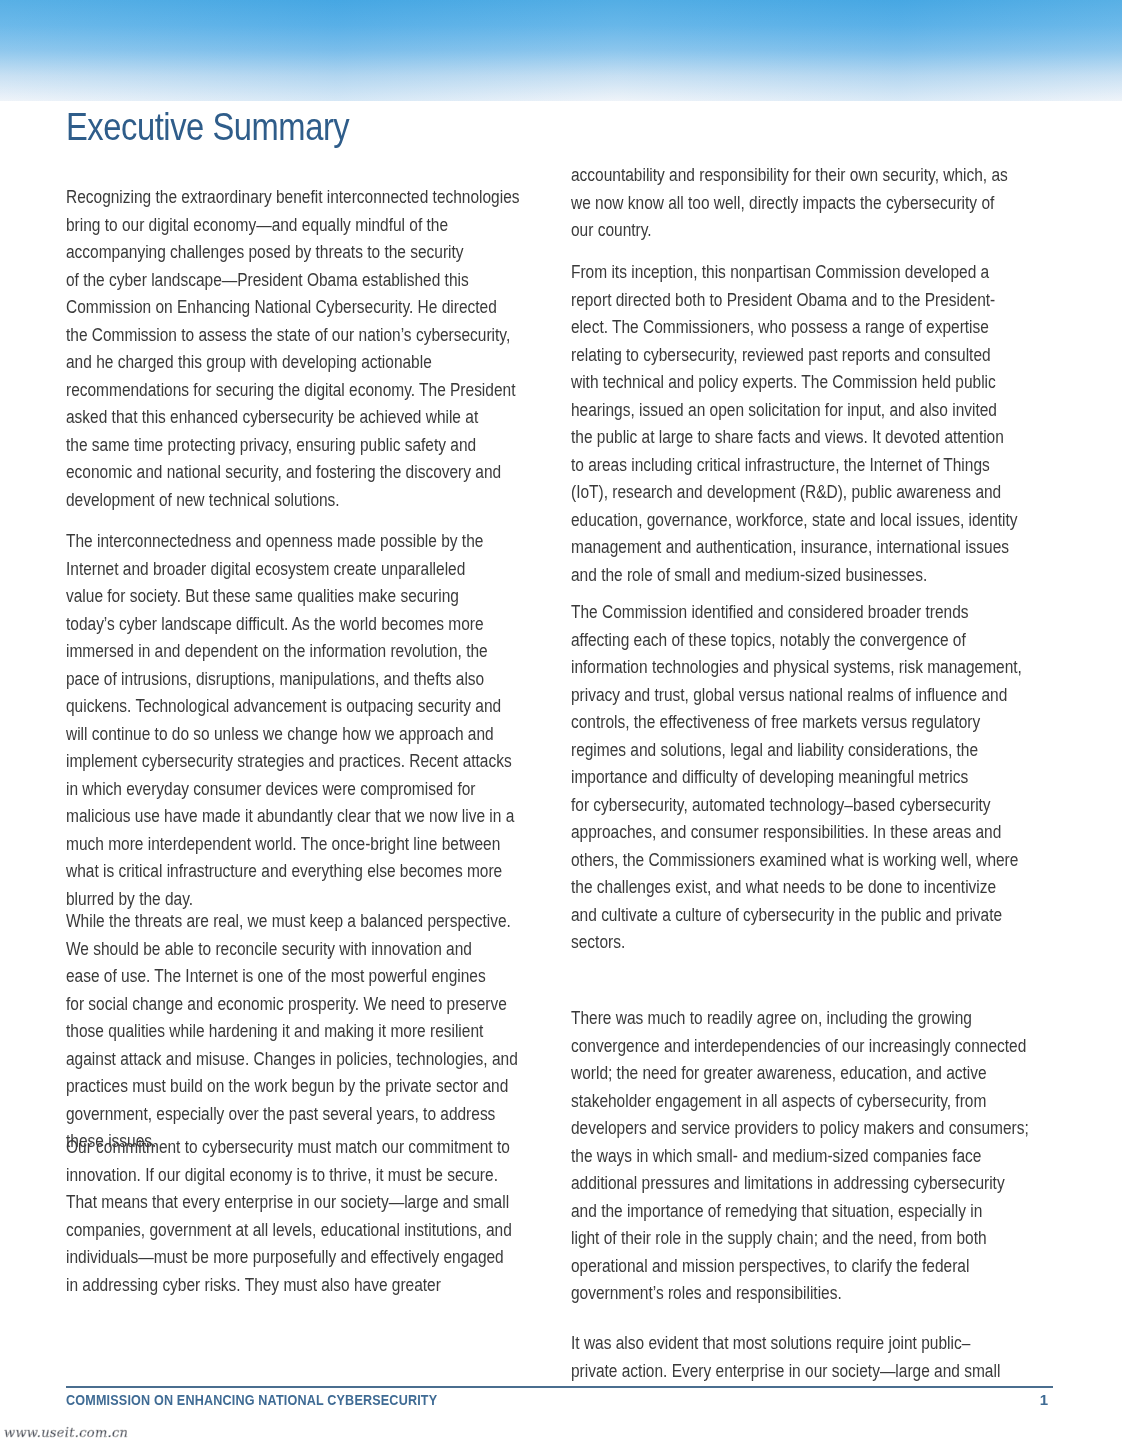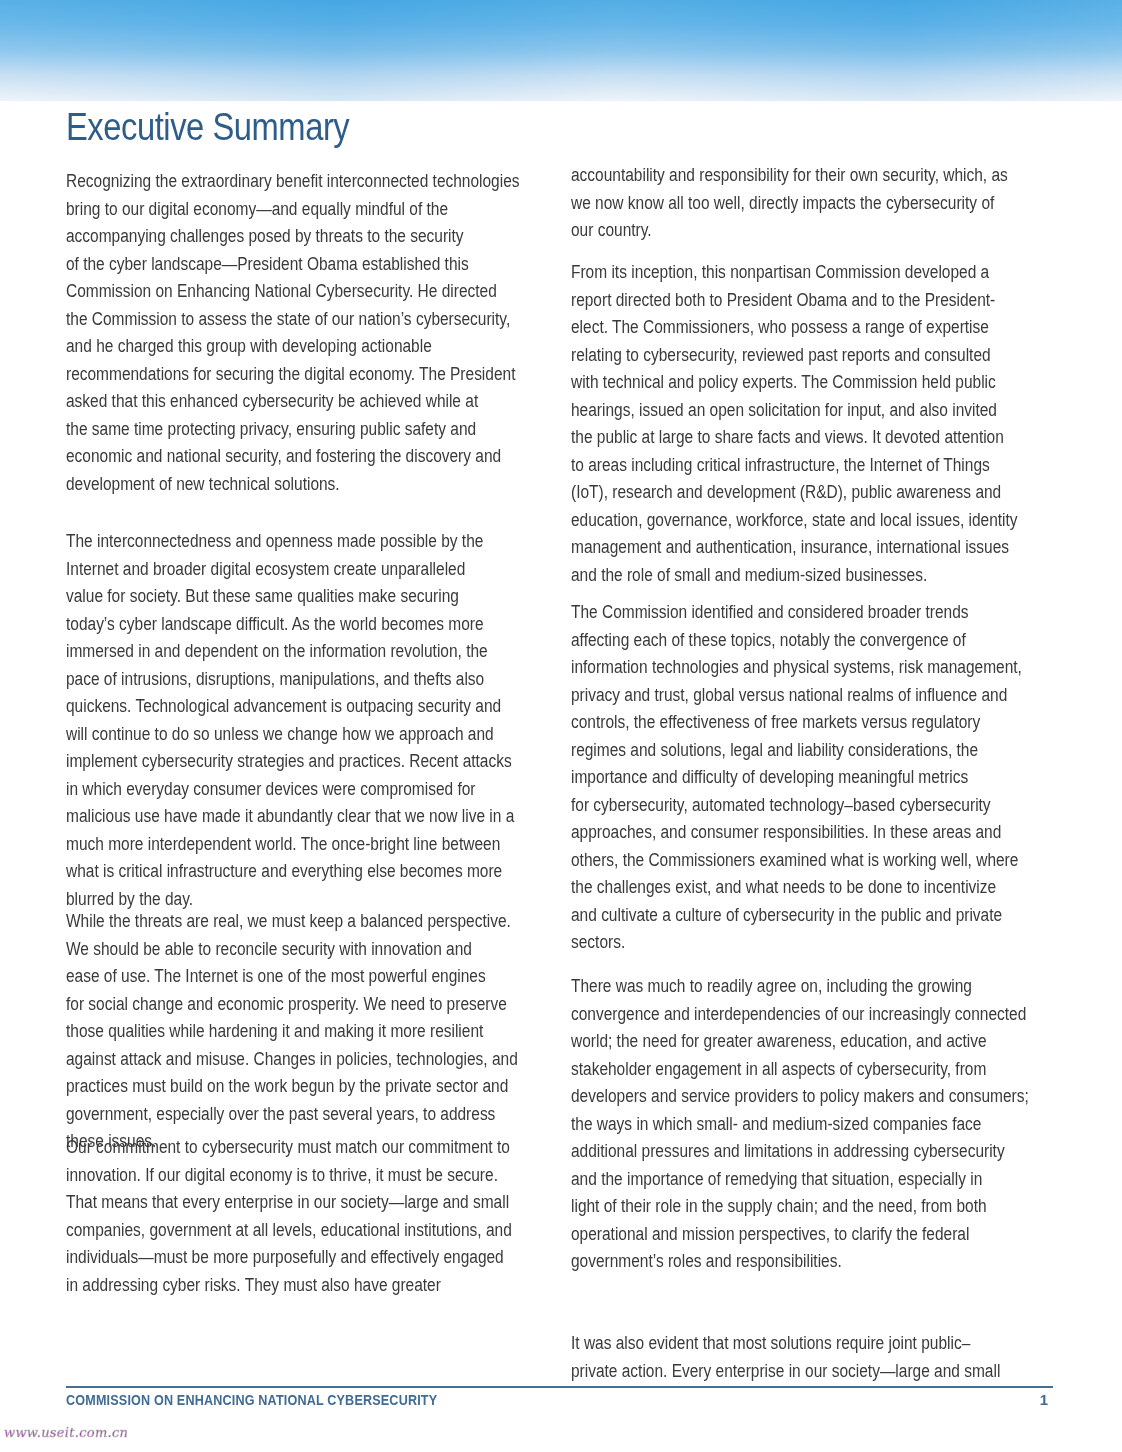--- a/index.html
+++ b/index.html
@@ -37,31 +37,31 @@
     font-family: "Liberation Sans", sans-serif; font-weight: bold; font-size: 15px; color: #3f6b94;
     transform: scaleX(0.84); transform-origin: left top; white-space: nowrap; letter-spacing: 0.2px;
   }
   .page-number {
     position: absolute; right: 74px; top: 1391px;
     font-family: "Liberation Sans", sans-serif; font-weight: bold; font-size: 15px; color: #3f6b94;
   }
   .watermark {
     position: absolute; left: 4px; top: 1425px;
     font-family: "DejaVu Serif", serif; font-style: italic; font-size: 13px;
-    color: #a21caf; -webkit-text-stroke: 0.6px #b8b8b8; letter-spacing: 0.3px;
+    color: #0f172a; -webkit-text-stroke: 0.6px #b8b8b8; letter-spacing: 0.3px;
   }
 </style>
 </head>
 <body>
 
 <div class="banner"></div>
 <h1 class="title">Executive Summary</h1>
 
 <div class="col left">
-  <div class="para" style="top:168px">
+  <div class="para" style="top:184px">
       <span class="line">Recognizing the extraordinary benefit interconnected technologies</span>
       <span class="line">bring to our digital economy—and equally mindful of the</span>
       <span class="line">accompanying challenges posed by threats to the security</span>
       <span class="line">of the cyber landscape—President Obama established this</span>
       <span class="line">Commission on Enhancing National Cybersecurity.  He directed</span>
       <span class="line">the Commission to assess the state of our nation’s cybersecurity,</span>
       <span class="line">and he charged this group with developing actionable</span>
       <span class="line">recommendations for securing the digital economy.  The President</span>
       <span class="line">asked that this enhanced cybersecurity be achieved while at</span>
       <span class="line">the same time protecting privacy, ensuring public safety and</span>
@@ -133,21 +133,21 @@
       <span class="line">controls, the effectiveness of free markets versus regulatory</span>
       <span class="line">regimes and solutions, legal and liability considerations, the</span>
       <span class="line">importance and difficulty of developing meaningful metrics</span>
       <span class="line">for cybersecurity, automated technology–based cybersecurity</span>
       <span class="line">approaches, and consumer responsibilities.  In these areas and</span>
       <span class="line">others, the Commissioners examined what is working well, where</span>
       <span class="line">the challenges exist, and what needs to be done to incentivize</span>
       <span class="line">and cultivate a culture of cybersecurity in the public and private</span>
       <span class="line">sectors.</span>
     </div>
-  <div class="para" style="top:973px">
+  <div class="para" style="top:1005px">
       <span class="line">There was much to readily agree on, including the growing</span>
       <span class="line">convergence and interdependencies of our increasingly connected</span>
       <span class="line">world; the need for greater awareness, education, and active</span>
       <span class="line">stakeholder engagement in all aspects of cybersecurity, from</span>
       <span class="line">developers and service providers to policy makers and consumers;</span>
       <span class="line">the ways in which small- and medium-sized companies face</span>
       <span class="line">additional pressures and limitations in addressing cybersecurity</span>
       <span class="line">and the importance of remedying that situation, especially in</span>
       <span class="line">light of their role in the supply chain; and the need, from both</span>
       <span class="line">operational and mission perspectives, to clarify the federal</span>

